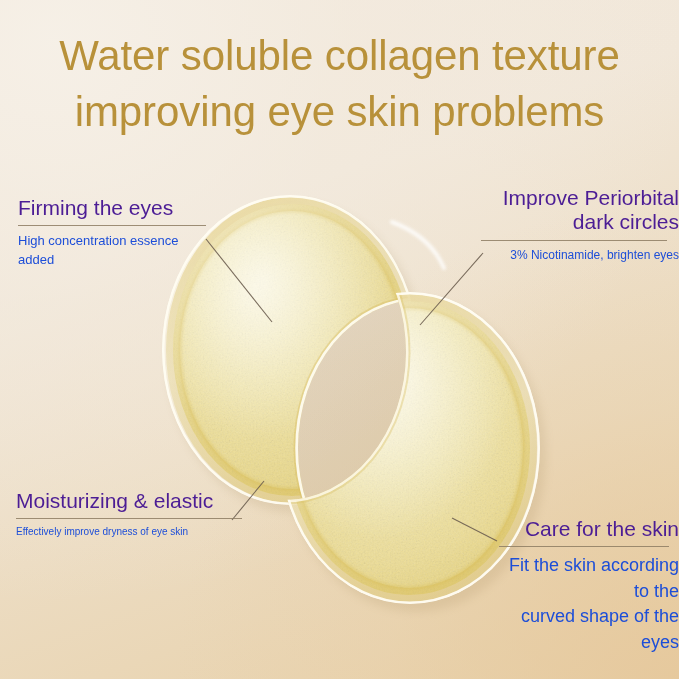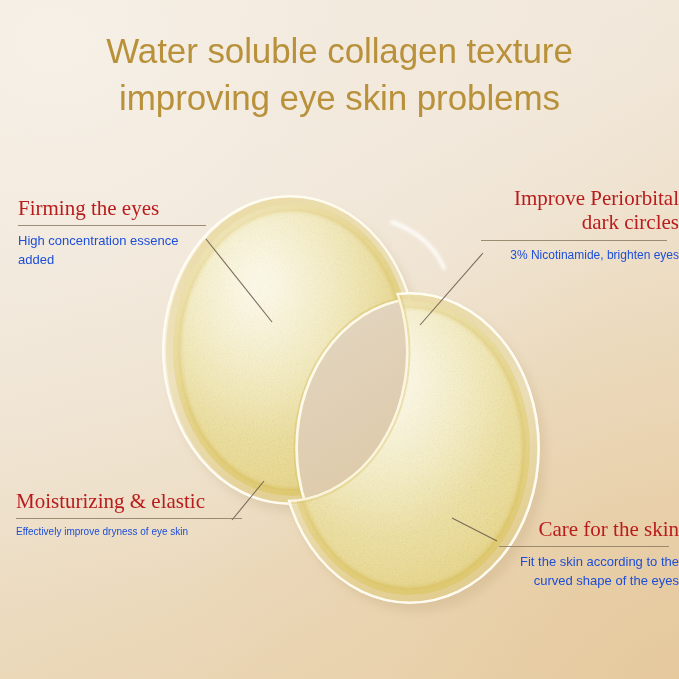--- a/index.html
+++ b/index.html
@@ -27,44 +27,43 @@
     position:absolute;inset:0;
     background:radial-gradient(95% 90% at 100% 100%, rgba(230,200,156,0.85) 0%, rgba(232,206,166,0.30) 45%, rgba(232,206,166,0) 78%);
   }
 
   
   .title{
     position:absolute;
     left:0;right:0;top:28px;
     text-align:center;
     color:#b8913a;
-    font-size:35px;
+    font-size:42px;
     line-height:1.33;
     font-weight:400;
     letter-spacing:-0.1px;
     white-space:pre-line;
   }
 
   
   .art{
     position:absolute;
     left:0;top:0;
     width:679px;height:679px;
     pointer-events:none;
   }
 
   
   .label{position:absolute;}
   .label .head{
-    color:#b91c1c;
+    color:#4c1d95;
     font-size:21px;
     line-height:1.16;
     font-weight:400;
     white-space:pre-line;
-    font-family:Liberation Serif, serif;
   }
   .label .rule{
     height:1px;
     background:#8d7d63;
     margin:5px 0 6px 0;
     opacity:.85;
   }
   .label .sub{
     color:#1d4ed8;
     font-size:13px;
@@ -79,21 +78,21 @@
   #lbl-improve{left:481px;top:186px;width:198px;}
   #lbl-improve .rule{width:186px;}
   #lbl-improve .sub{font-size:12px;}
 
   #lbl-moist{left:8px;top:489px;width:248px;margin-left:8px;}
   #lbl-moist .rule{width:226px;}
   #lbl-moist .sub{font-size:10px;}
 
   #lbl-care{left:499px;top:517px;width:180px;}
   #lbl-care .rule{width:170px;}
-  #lbl-care .sub{font-size:13px;}
+  #lbl-care .sub{font-size:18px;}
 </style>
 </head>
 <body>
 
 <div id="stage">
 
   <div class="bg-base"></div>
   <div class="bg-warm"></div>
   <div class="bg-warm2"></div>
 

